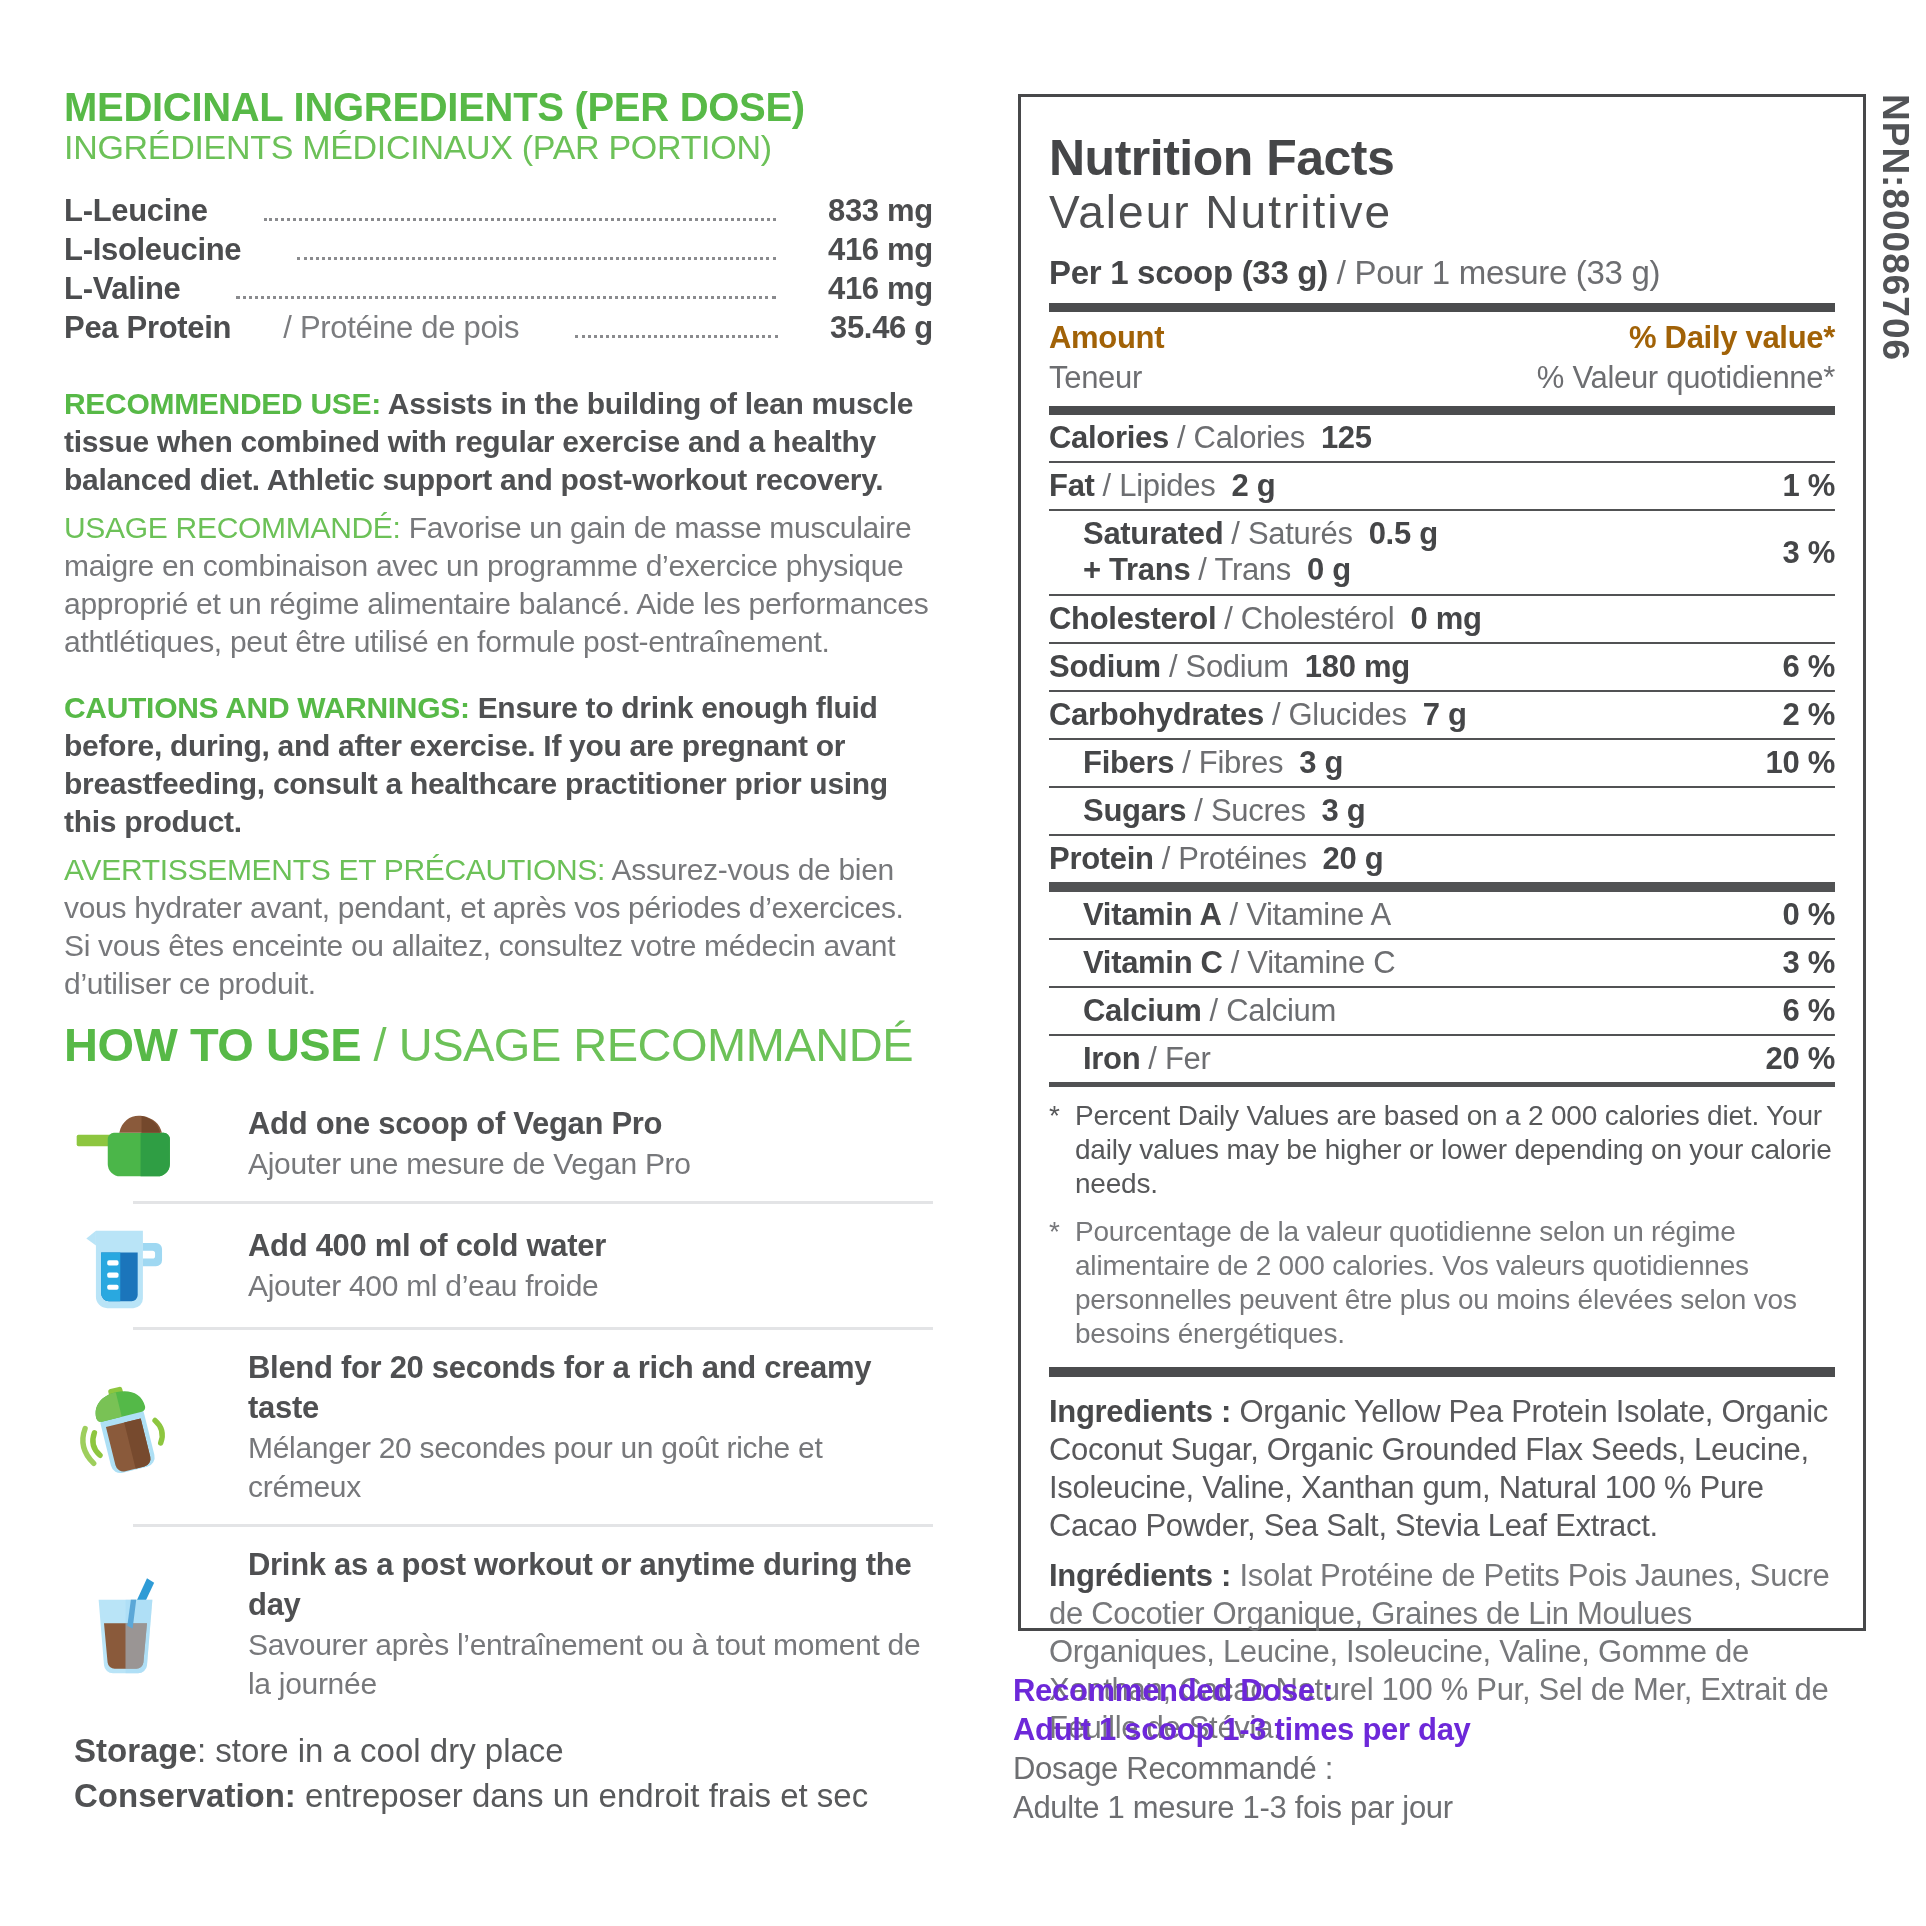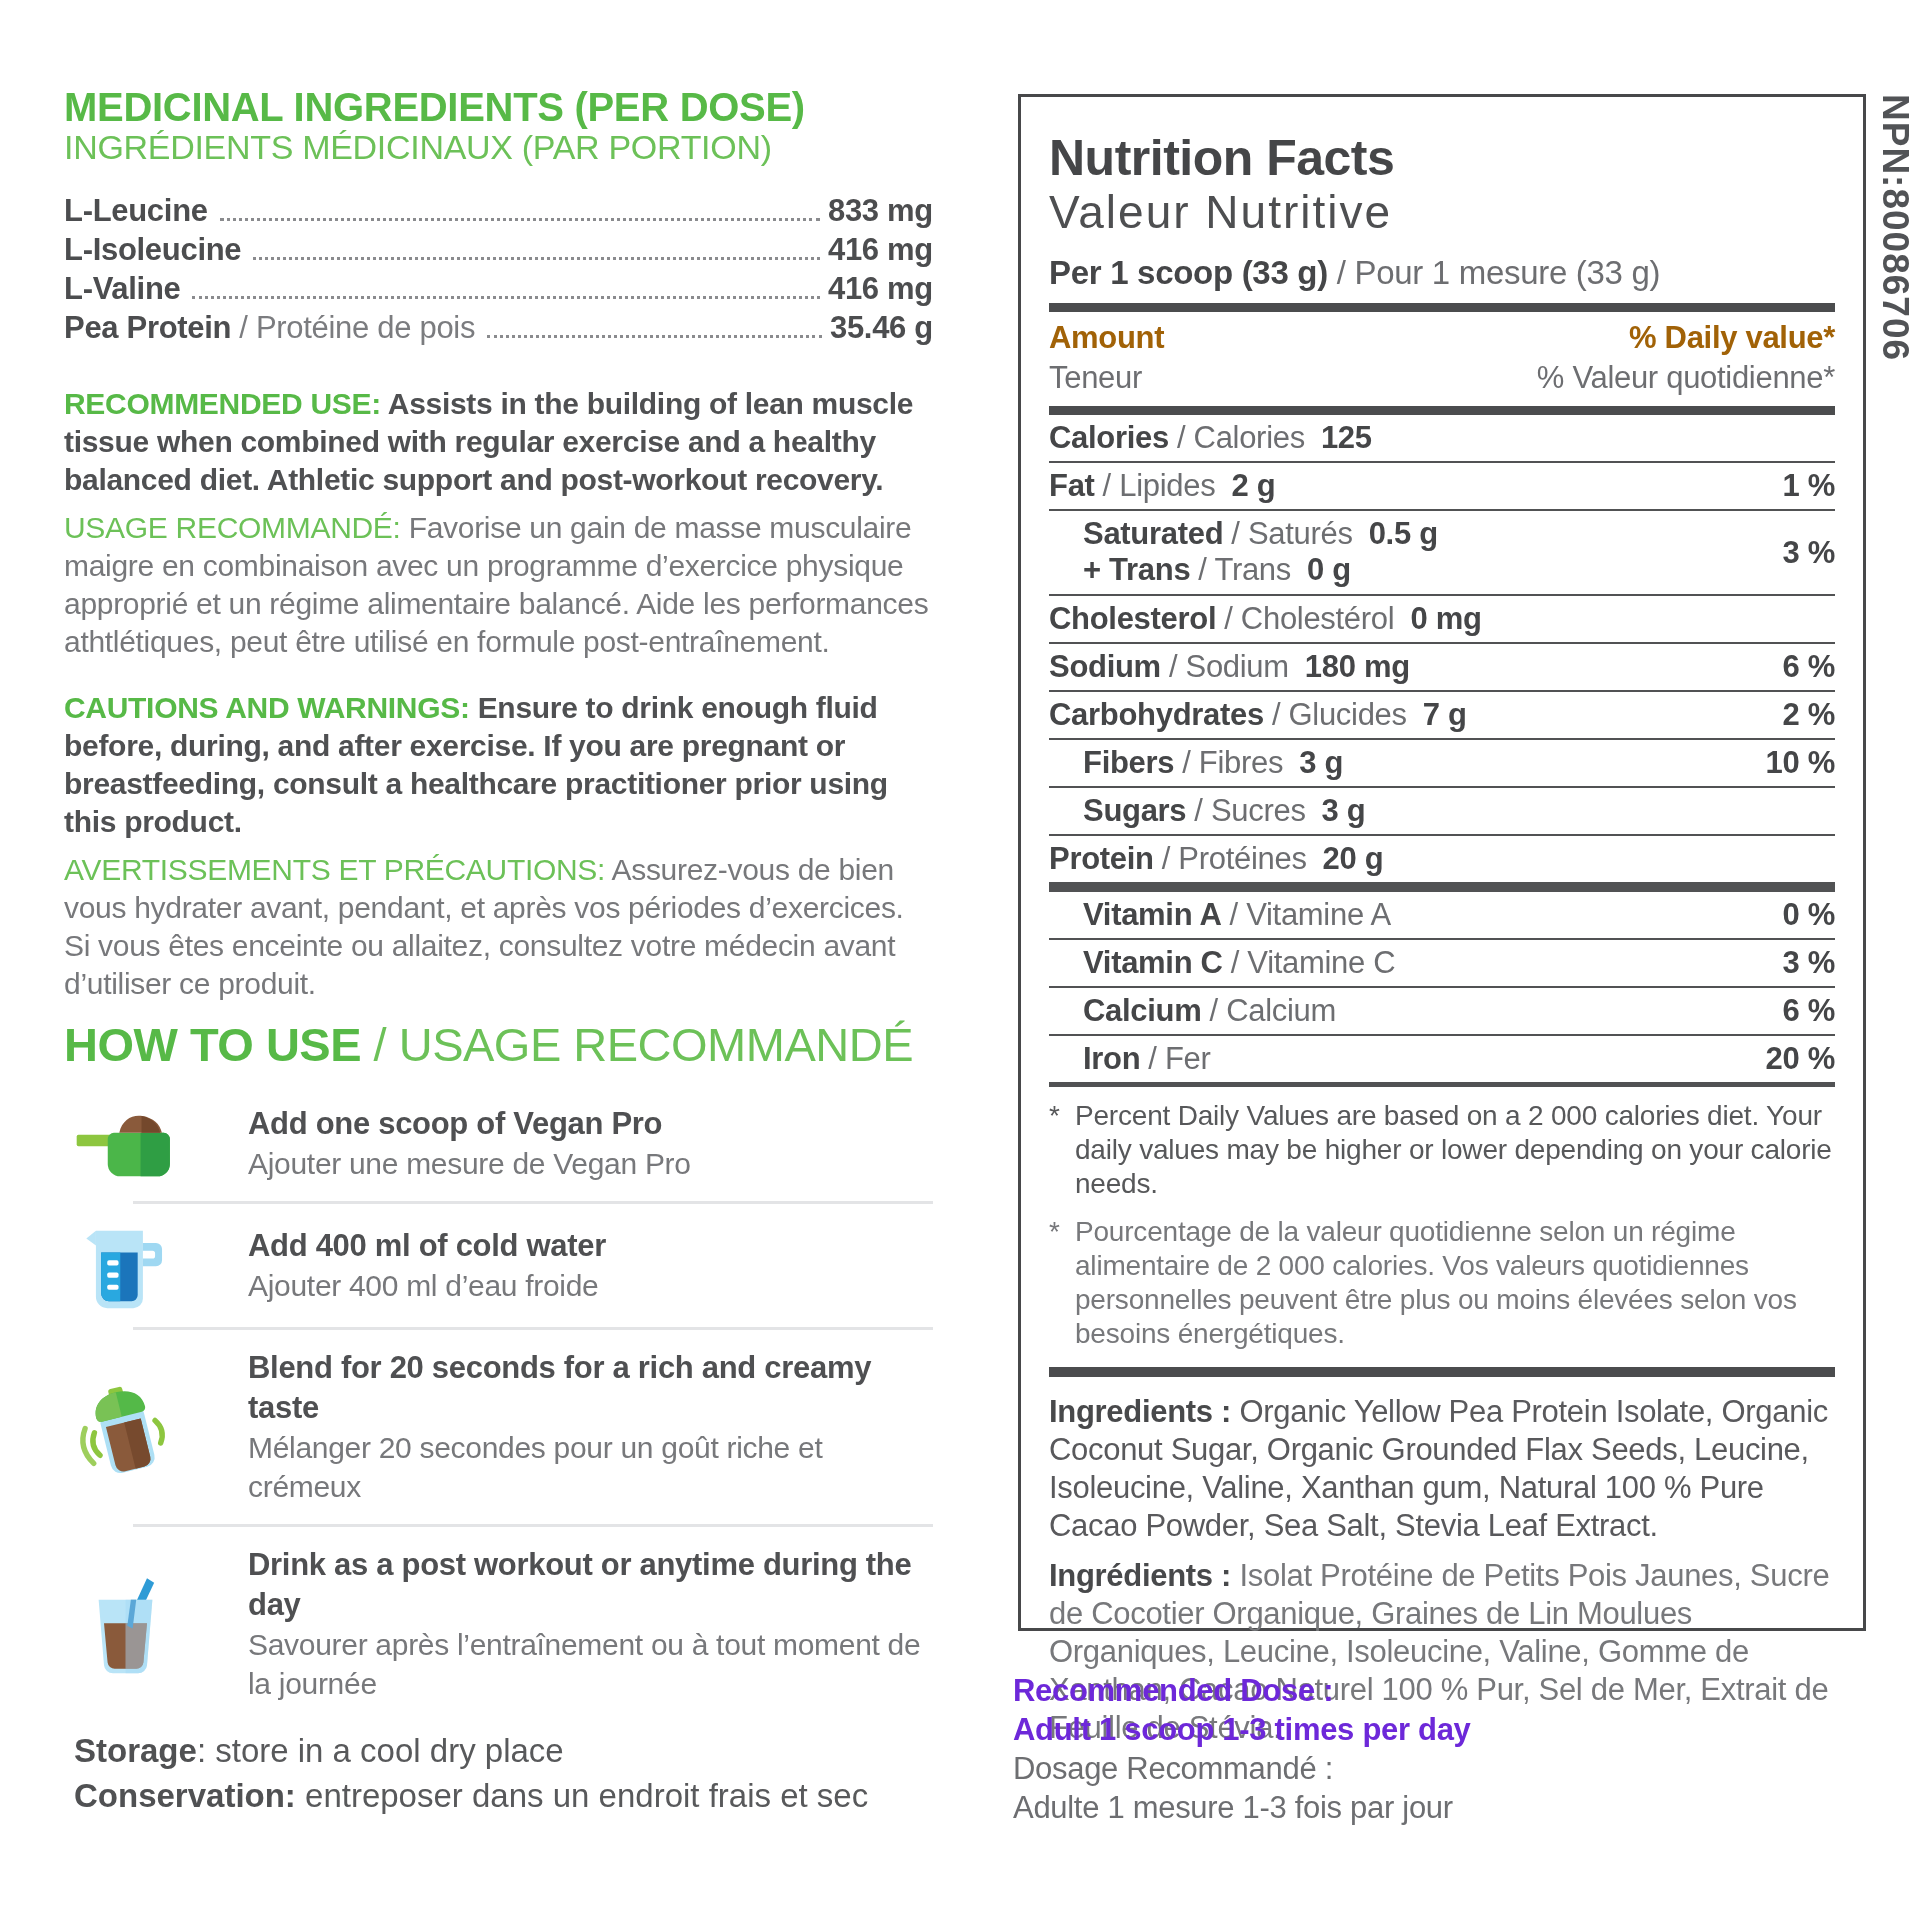--- a/index.html
+++ b/index.html
@@ -5,21 +5,21 @@
   html,body{margin:0;padding:0;background:#ffffff;}
   .page{position:relative;width:1927px;height:1927px;background:#ffffff;overflow:hidden;
         font-family:"Liberation Sans", sans-serif;color:#515356;letter-spacing:-0.3px;}
 
   
   .left-col{position:absolute;left:64px;top:87px;width:869px;}
   .med-title-en{font-size:40px;font-weight:bold;color:#57b947;line-height:40px;}
   .med-title-fr{font-size:34px;font-weight:400;color:#6cc158;line-height:40px;}
 
   .dose-list{margin-top:24px;}
-  .dose-row{display:flex;align-items:baseline;font-size:31px;line-height:39px;}
+  .dose-row{display:flex;align-items:baseline;font-size:31px;line-height:39px;gap:44px;}
   .dose-name{font-weight:bold;color:#4c4d4f;white-space:nowrap;}
   .dose-name-fr{font-weight:400;color:#7b7c7f;white-space:nowrap;margin-left:8px;}
   .leader{flex:1;border-bottom:3px dotted #8a8b8e;margin:0 8px 8px 12px;min-width:40px;}
   .dose-val{font-weight:bold;color:#4c4d4f;white-space:nowrap;}
 
   .para{font-size:30px;line-height:38px;}
   .para.en{font-weight:bold;color:#4f5052;}
   .para.fr{font-weight:400;color:#77787b;}
   .glabel-b{color:#57b947;font-weight:bold;}
   .glabel{color:#6cc158;font-weight:400;}

